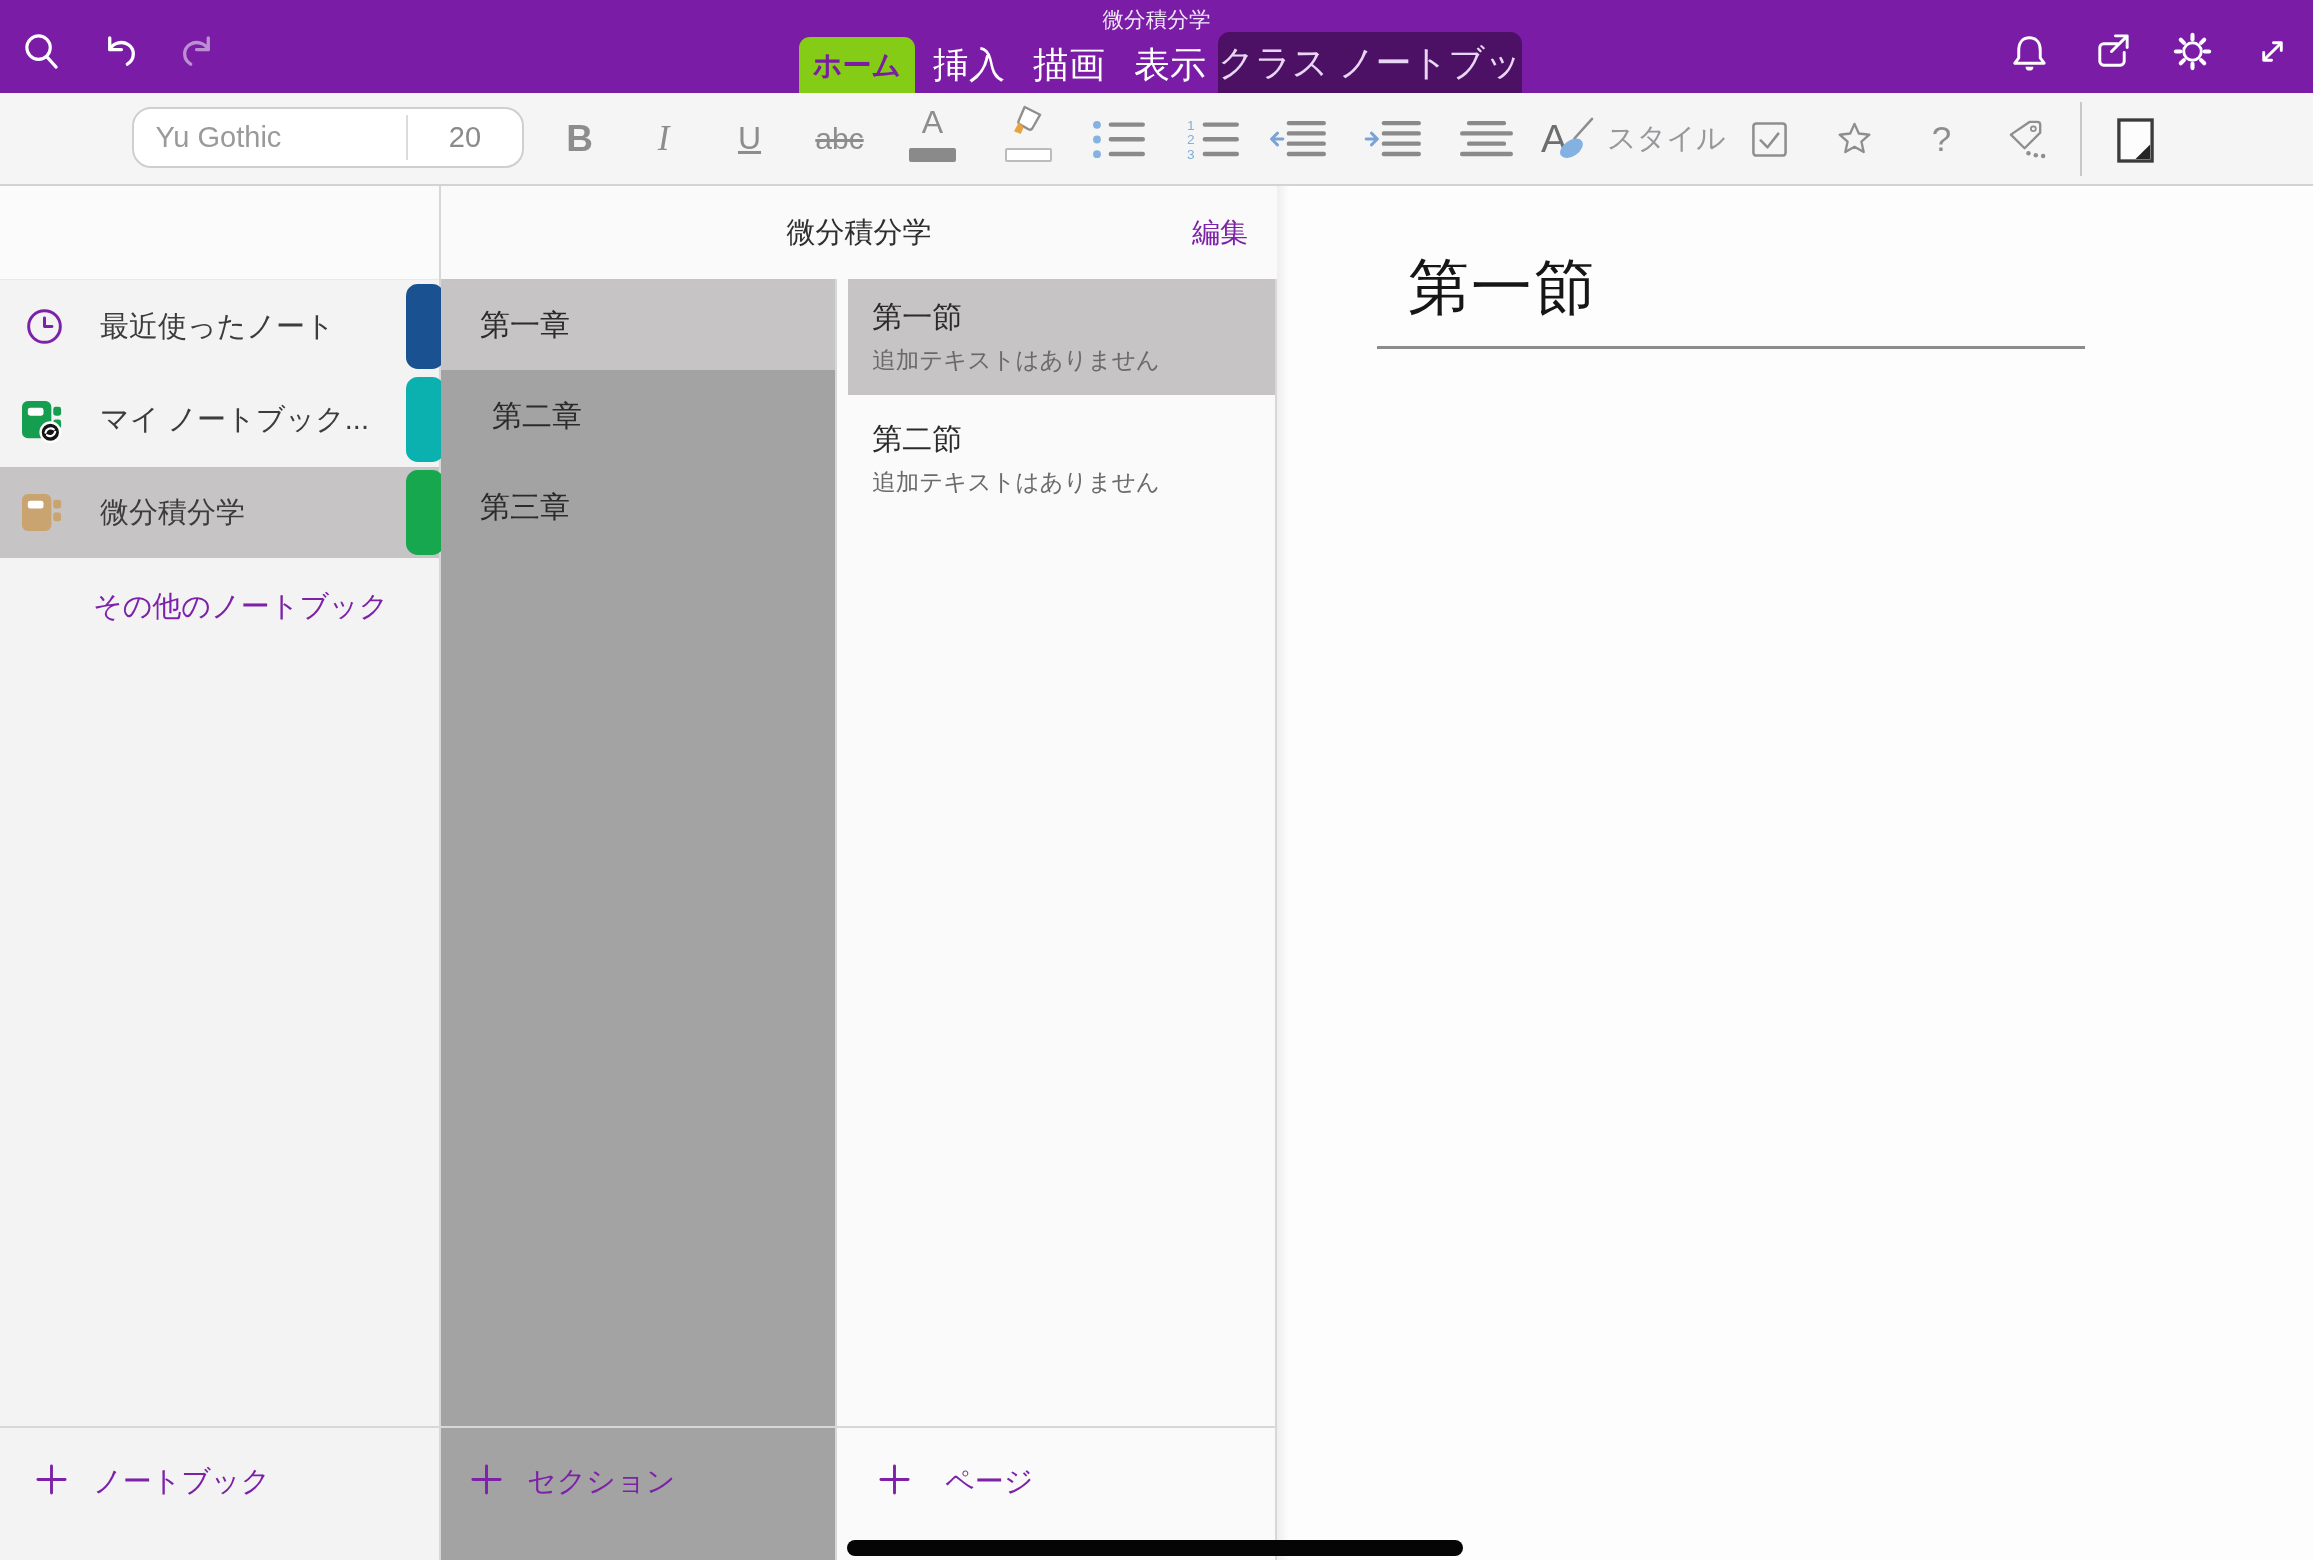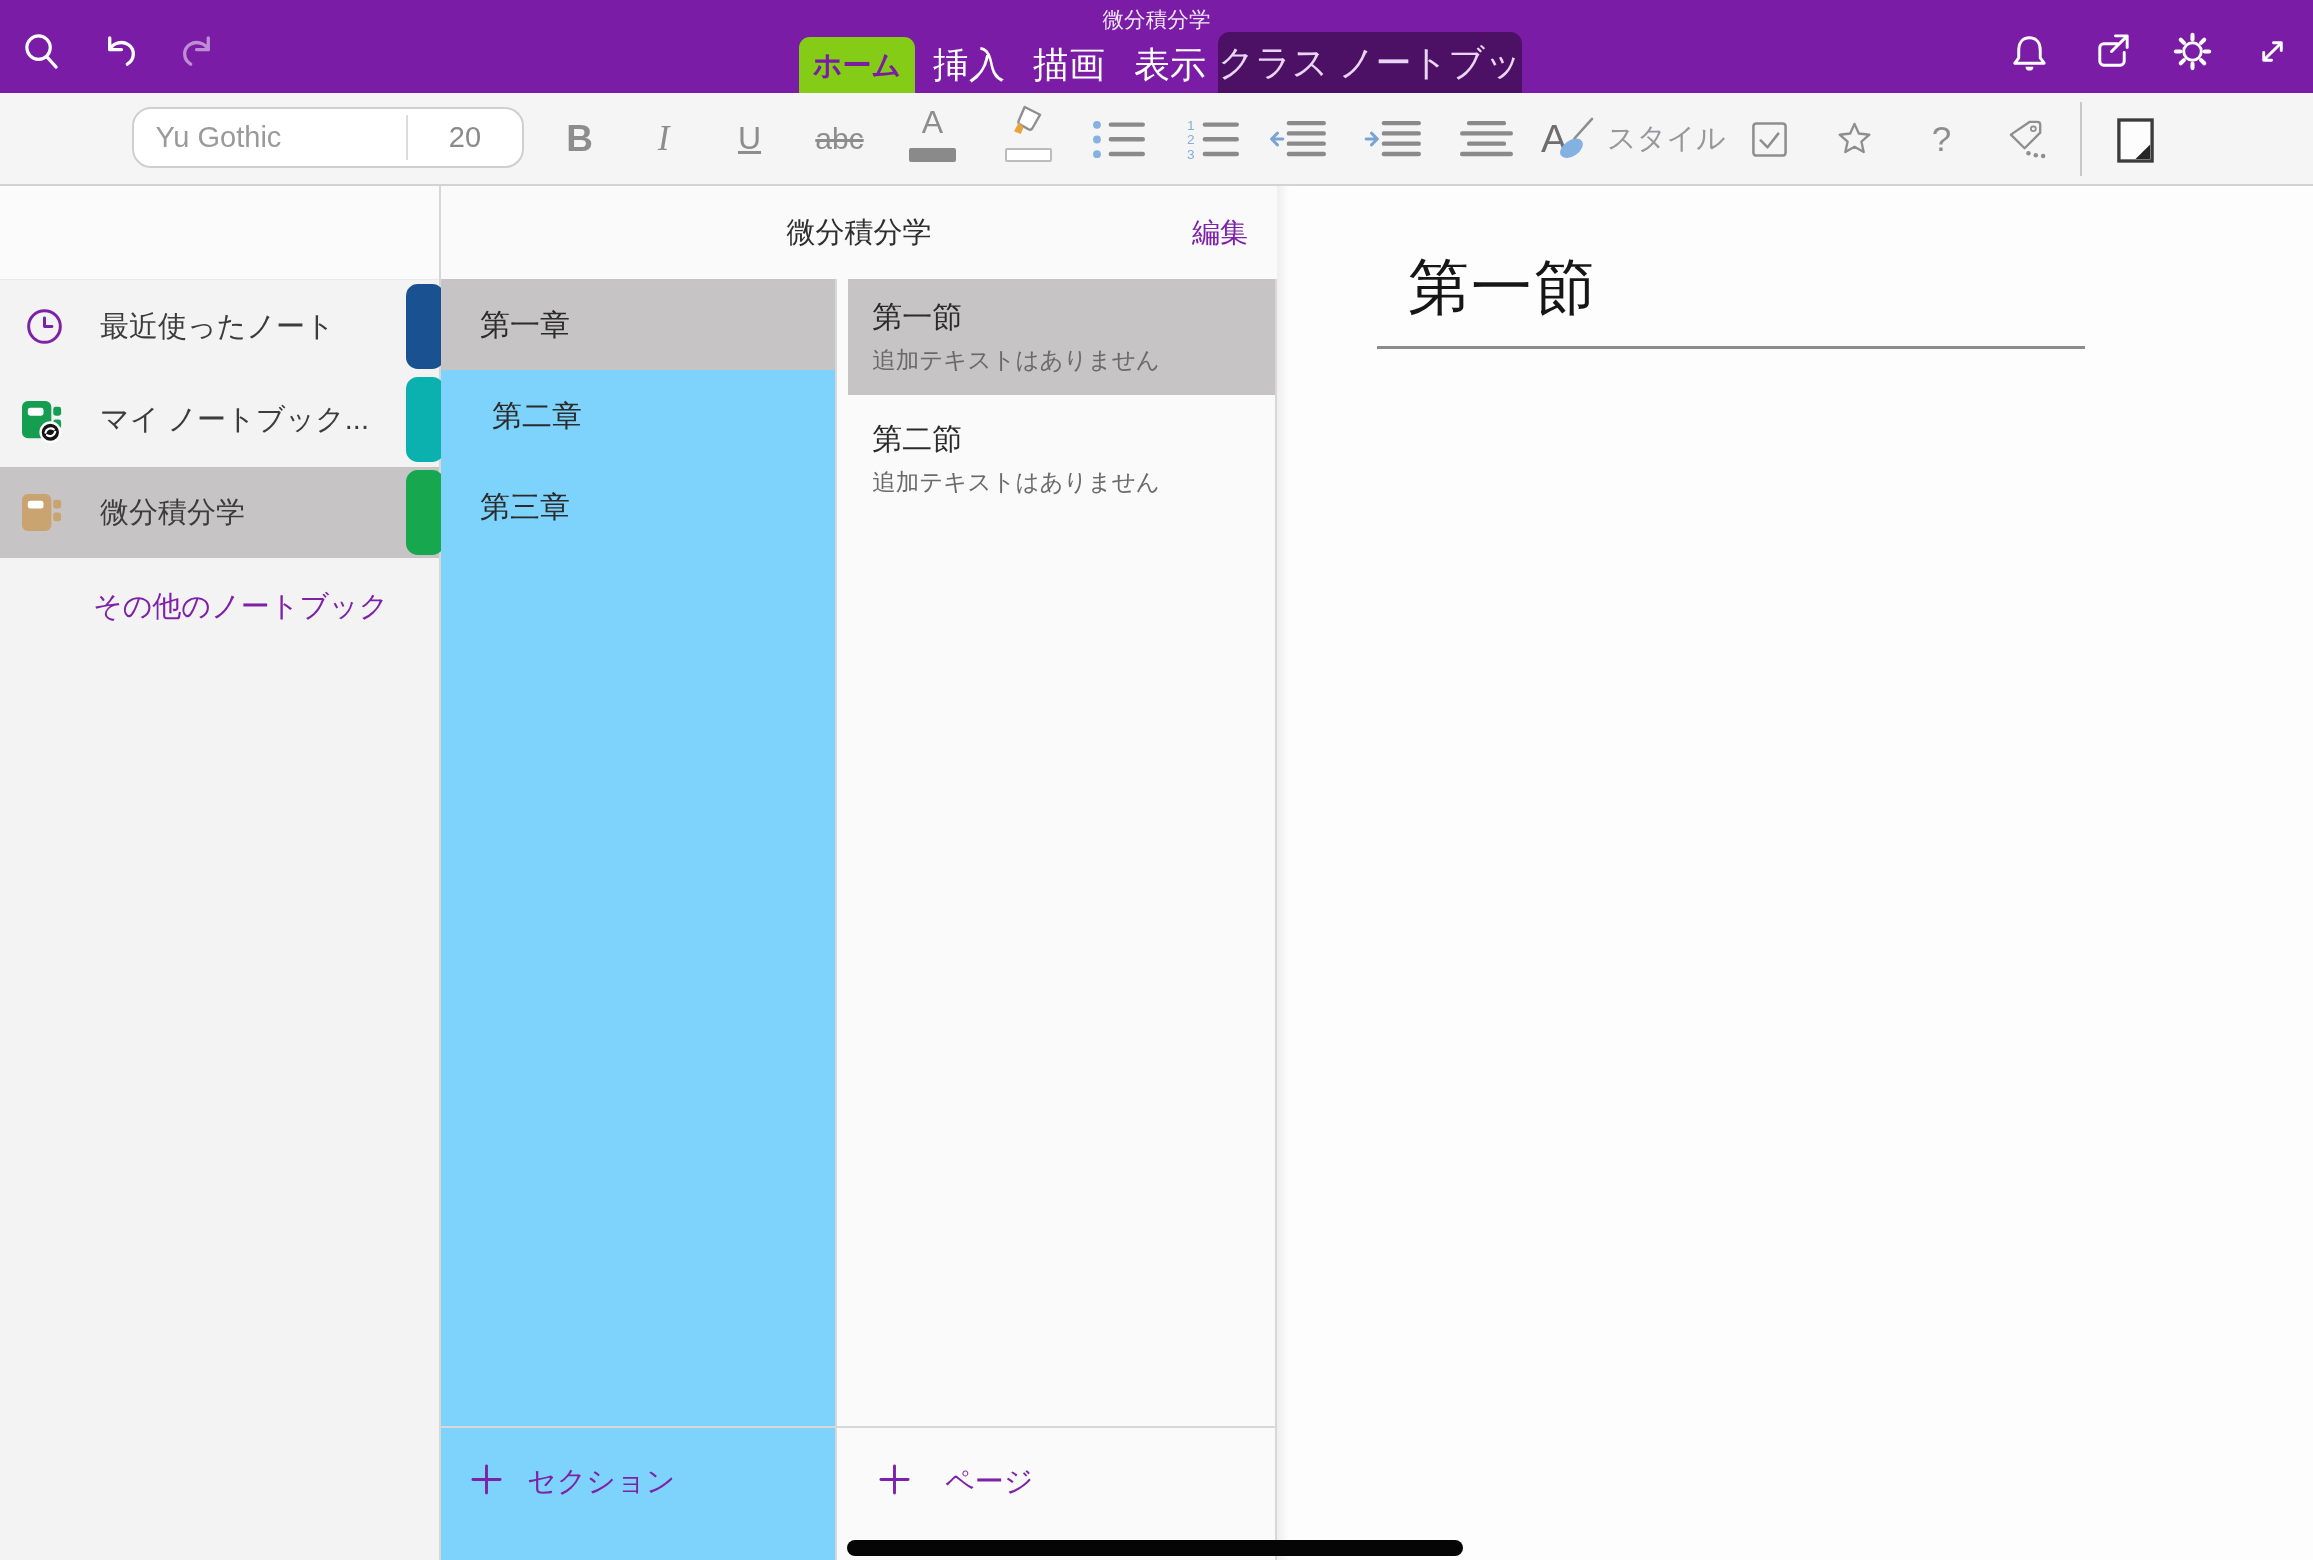--- a/index.html
+++ b/index.html
@@ -36,21 +36,21 @@
   .sb-tab{position:absolute;left:406px;width:38px;height:85px;border-radius:11.8px;}
   .more-link{position:absolute;left:93px;top:400px;height:41px;line-height:41px;font-size:29px;color:var(--accent,#7d22a8);cursor:pointer;}
   .col-footer{position:absolute;left:0;bottom:0;border-top:2px solid #d8d7d8;box-sizing:border-box;cursor:pointer;}
   .plus-label{position:absolute;top:23.5px;height:59px;line-height:59px;font-size:29px;color:var(--accent,#7d22a8);}
   .plus-ic{position:absolute;top:35px;width:33px;height:33px;}
 
   .panel-header{position:absolute;left:441px;top:186px;width:836px;height:93px;background:#fbfafb;}
   .ph-title{position:absolute;left:0;top:0;width:100%;height:93px;line-height:93px;text-align:center;font-size:29px;color:#2f2f2f;}
   .ph-edit{position:absolute;right:29px;top:0;height:93px;line-height:93px;font-size:28px;color:var(--accent,#7d22a8);cursor:pointer;}
 
-  .sections-col{position:absolute;left:441px;top:279px;width:396px;height:1281px;background:#7dd3fc;border-right:2px solid #d9d8d9;box-sizing:border-box;}
+  .sections-col{position:absolute;left:441px;top:279px;width:396px;height:1281px;background:#a3a3a3;border-right:2px solid #d9d8d9;box-sizing:border-box;}
   .sec-row{position:absolute;left:0;width:394px;height:91px;cursor:pointer;}
   .sec-row.sel{background:var(--selected,#c6c4c5);}
   .sec-label{position:absolute;left:39px;top:0;height:91px;line-height:91px;font-size:30px;color:#2b2b2b;}
 
   .pages-col{position:absolute;left:837px;top:279px;width:440px;height:1281px;background:#fbfafb;border-right:2px solid #d9d8d9;box-sizing:border-box;}
   .page-row{position:absolute;left:10.8px;width:427px;height:116px;cursor:pointer;}
   .page-row.sel{background:var(--selected,#c6c4c5);}
   .p-title{position:absolute;left:24.5px;top:15.7px;height:43px;line-height:43px;font-size:30px;color:#2b2b2b;}
   .p-sub{position:absolute;left:24.5px;top:65px;height:33px;line-height:33px;font-size:23.5px;color:#6a6a6a;}
 
@@ -300,20 +300,26 @@
           <rect x="34" y="8" width="8" height="9" rx="2.5" fill="currentColor"></rect>
           <rect x="34" y="21" width="8" height="9" rx="2.5" fill="currentColor"></rect>
         </svg>
       </span>
       <span class="sb-label">微分積分学</span>
       <span class="sb-tab" style="top: 2.9px; background-color: rgb(23, 167, 78);"></span>
     </div>
 
     <div class="more-link">その他のノートブック</div>
 
+    <div class="col-footer" style="width:439px;height:134px;">
+      <svg class="plus-ic" style="left:35px;" width="33" height="33" viewBox="0 0 34 34">
+        <path d="M17 3 V31 M3 17 H31" stroke="var(--accent,#7d22a8)" stroke-width="3" stroke-linecap="round"></path>
+      </svg>
+      <span class="plus-label" style="left:93px;">ノートブック</span>
+    </div>
   </aside>
 
   <div class="panel-header">
     <div class="ph-title">微分積分学</div>
     <div class="ph-edit">編集</div>
   </div>
 
   <div class="sections-col">
     <div class="sec-row sel" style="top:0;">
       <span class="sec-label">第一章</span>

